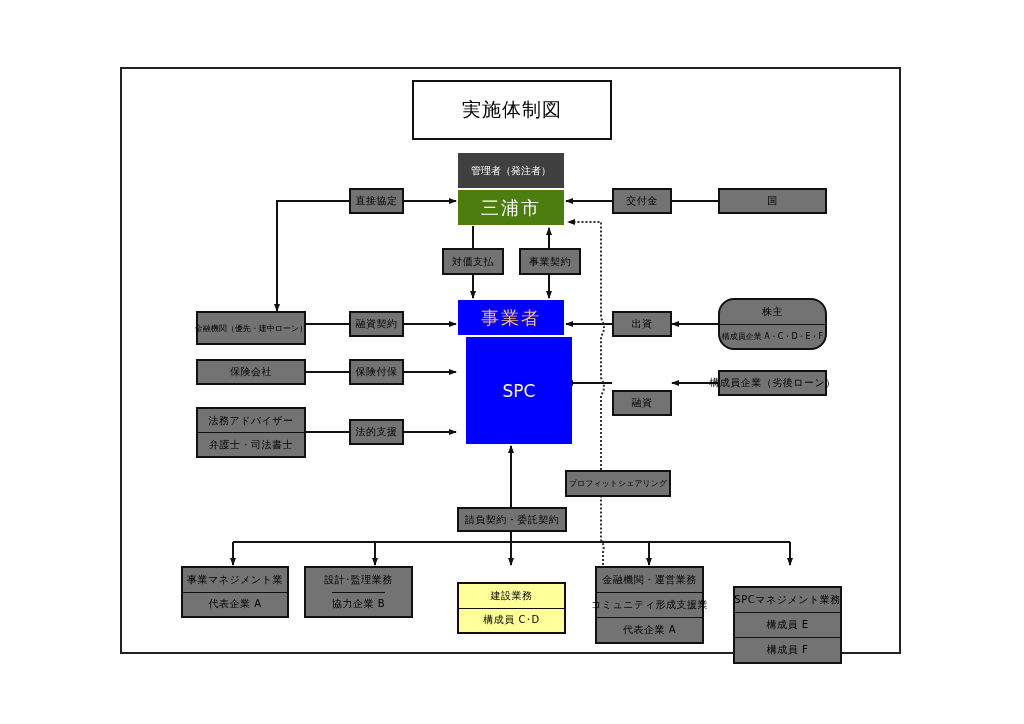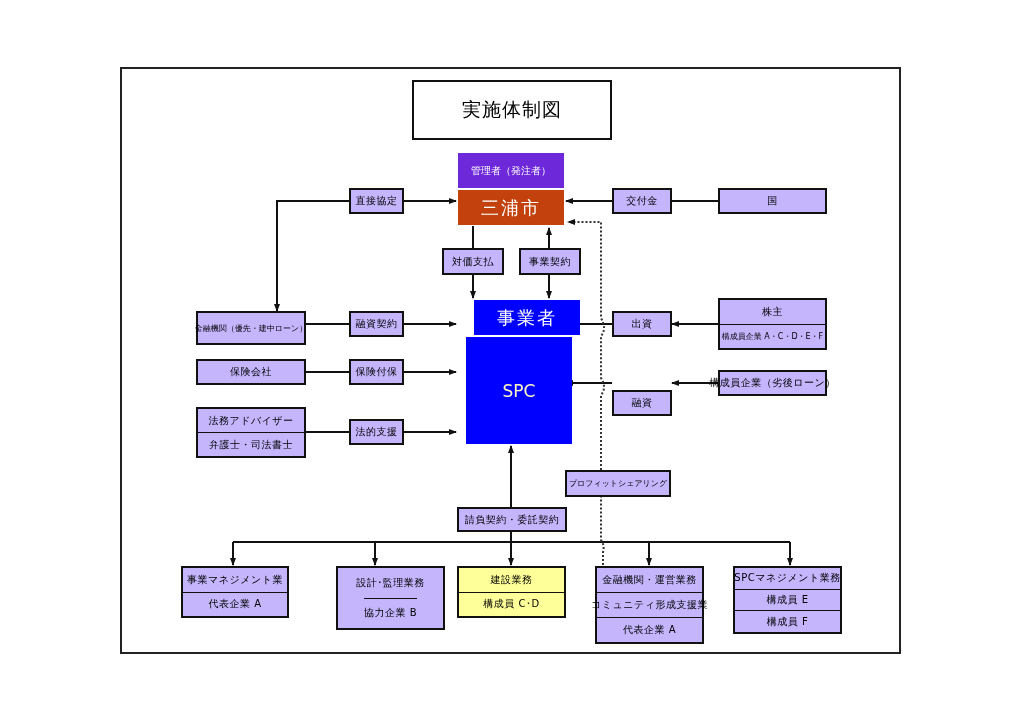--- a/index.html
+++ b/index.html
@@ -1,36 +1,36 @@
 <!DOCTYPE html>
 <html><head>
 <meta charset="utf-8">
 <style>
   html, body { margin:0; padding:0; background:#ffffff; }
   body { width:1024px; height:724px; position:relative; overflow:hidden;
          font-family:"DejaVu Sans", "Liberation Sans", sans-serif; color:#000; }
   .frame { position:absolute; left:120px; top:67px; width:781px; height:587px;
            border:2px solid #222; box-sizing:border-box; }
-  .box { position:absolute; border:2px solid #111; background:#c4b5fd; box-sizing:border-box;
+  .box { position:absolute; border:2px solid #111; background:#737373; box-sizing:border-box;
          display:flex; flex-direction:column; }
   .cell { flex:1; display:flex; align-items:center; justify-content:center;
           font-size:10px; white-space:nowrap; letter-spacing:0.5px; }
   .cell + .cell { border-top:1px solid #111; }
   .title-box { position:absolute; left:412px; top:80px; width:200px; height:60px;
                border:2px solid #111; box-sizing:border-box; display:flex;
                align-items:center; justify-content:center; font-size:19px; letter-spacing:1px; }
-  .red-top { position:absolute; left:458px; top:153px; width:106px; height:35px; background:#6d28d9;
+  .red-top { position:absolute; left:458px; top:153px; width:106px; height:35px; background:#404040;
              color:#fff; font-size:10px; display:flex; align-items:center; justify-content:center; }
-  .red-bot { position:absolute; left:458px; top:190px; width:106px; height:35px; background:#c2410c;
+  .red-bot { position:absolute; left:458px; top:190px; width:106px; height:35px; background:#4d7c0f;
              color:#fff; font-size:18px; display:flex; align-items:center; justify-content:center; letter-spacing:2px; }
   .blue-top { position:absolute; left:458px; top:300px; width:106px; height:35px; background:#0000ff;
-              color:#ffffff; font-size:18px; display:flex; align-items:center; justify-content:center; letter-spacing:2px;margin-left:16px; }
+              color:#fdba74; font-size:18px; display:flex; align-items:center; justify-content:center; letter-spacing:2px; }
   .blue-bot { position:absolute; left:466px; top:337px; width:106px; height:107px; background:#0000ff;
               color:#fef9c3; font-size:17px; display:flex; align-items:center; justify-content:center; }
-  .yellow { background:#ffff99; }
+  .yellow { background:#ffff99;margin-top:16px; }
   svg.lines { position:absolute; left:0; top:0; }
   .small { font-size:8px; letter-spacing:0; }
 </style>
 </head>
 <body>
 
 <div class="frame"></div>
 
 <svg class="lines" width="1024" height="724">
   <defs>
@@ -125,49 +125,49 @@
 <div class="box" style="left:457px;top:507px;width:110px;height:25px;">
   <div class="cell">請負契約・委託契約</div>
   </div>
 
 <div class="box" style="left:718px;top:188px;width:109px;height:26px;">
   <div class="cell">国</div>
   </div>
 <div class="box" style="left:196px;top:311px;width:110px;height:34px;">
   <div class="cell small">金融機関（優先・建中ローン）</div>
   </div>
-<div class="box" style="left:718px;top:298px;width:109px;height:52px;">
+<div class="box" style="left:718px;top:298px;width:109px;height:52px;border-radius:16px;">
   <div class="cell">株主</div>
   <div class="cell small">構成員企業 A・C・D・E・F</div>
   </div>
 <div class="box" style="left:196px;top:359px;width:110px;height:26px;">
   <div class="cell">保険会社</div>
   </div>
 <div class="box" style="left:718px;top:370px;width:109px;height:26px;">
   <div class="cell">構成員企業（劣後ローン）</div>
   </div>
 <div class="box" style="left:196px;top:407px;width:110px;height:51px;">
   <div class="cell">法務アドバイザー</div>
   <div class="cell">弁護士・司法書士</div>
   </div>
 
 <div class="box" style="left:181px;top:566px;width:108px;height:52px;">
   <div class="cell">事業マネジメント業</div>
   <div class="cell">代表企業 A</div>
   </div>
-<div class="box" style="left:336px;top:566px;width:109px;height:64px;align-items:center;">
+<div class="box" style="left:304px;top:566px;width:109px;height:52px;align-items:center;">
   <div class="cell">設計･監理業務</div>
   <div class="cell">協力企業 B</div>
   </div>
 <div class="box yellow" style="left:457px;top:566px;width:109px;height:52px;">
   <div class="cell">建設業務</div>
   <div class="cell">構成員 C･D</div>
   </div>
 <div class="box" style="left:595px;top:566px;width:109px;height:78px;">
   <div class="cell">金融機関・運営業務</div>
   <div class="cell">コミュニティ形成支援業</div>
   <div class="cell">代表企業 A</div>
   </div>
-<div class="box" style="left:733px;top:566px;width:109px;height:68px;">
+<div class="box" style="left:733px;top:586px;width:109px;height:78px;">
   <div class="cell">SPCマネジメント業務</div>
   <div class="cell">構成員 E</div>
   <div class="cell">構成員 F</div>
   </div>
 
 </body></html>

